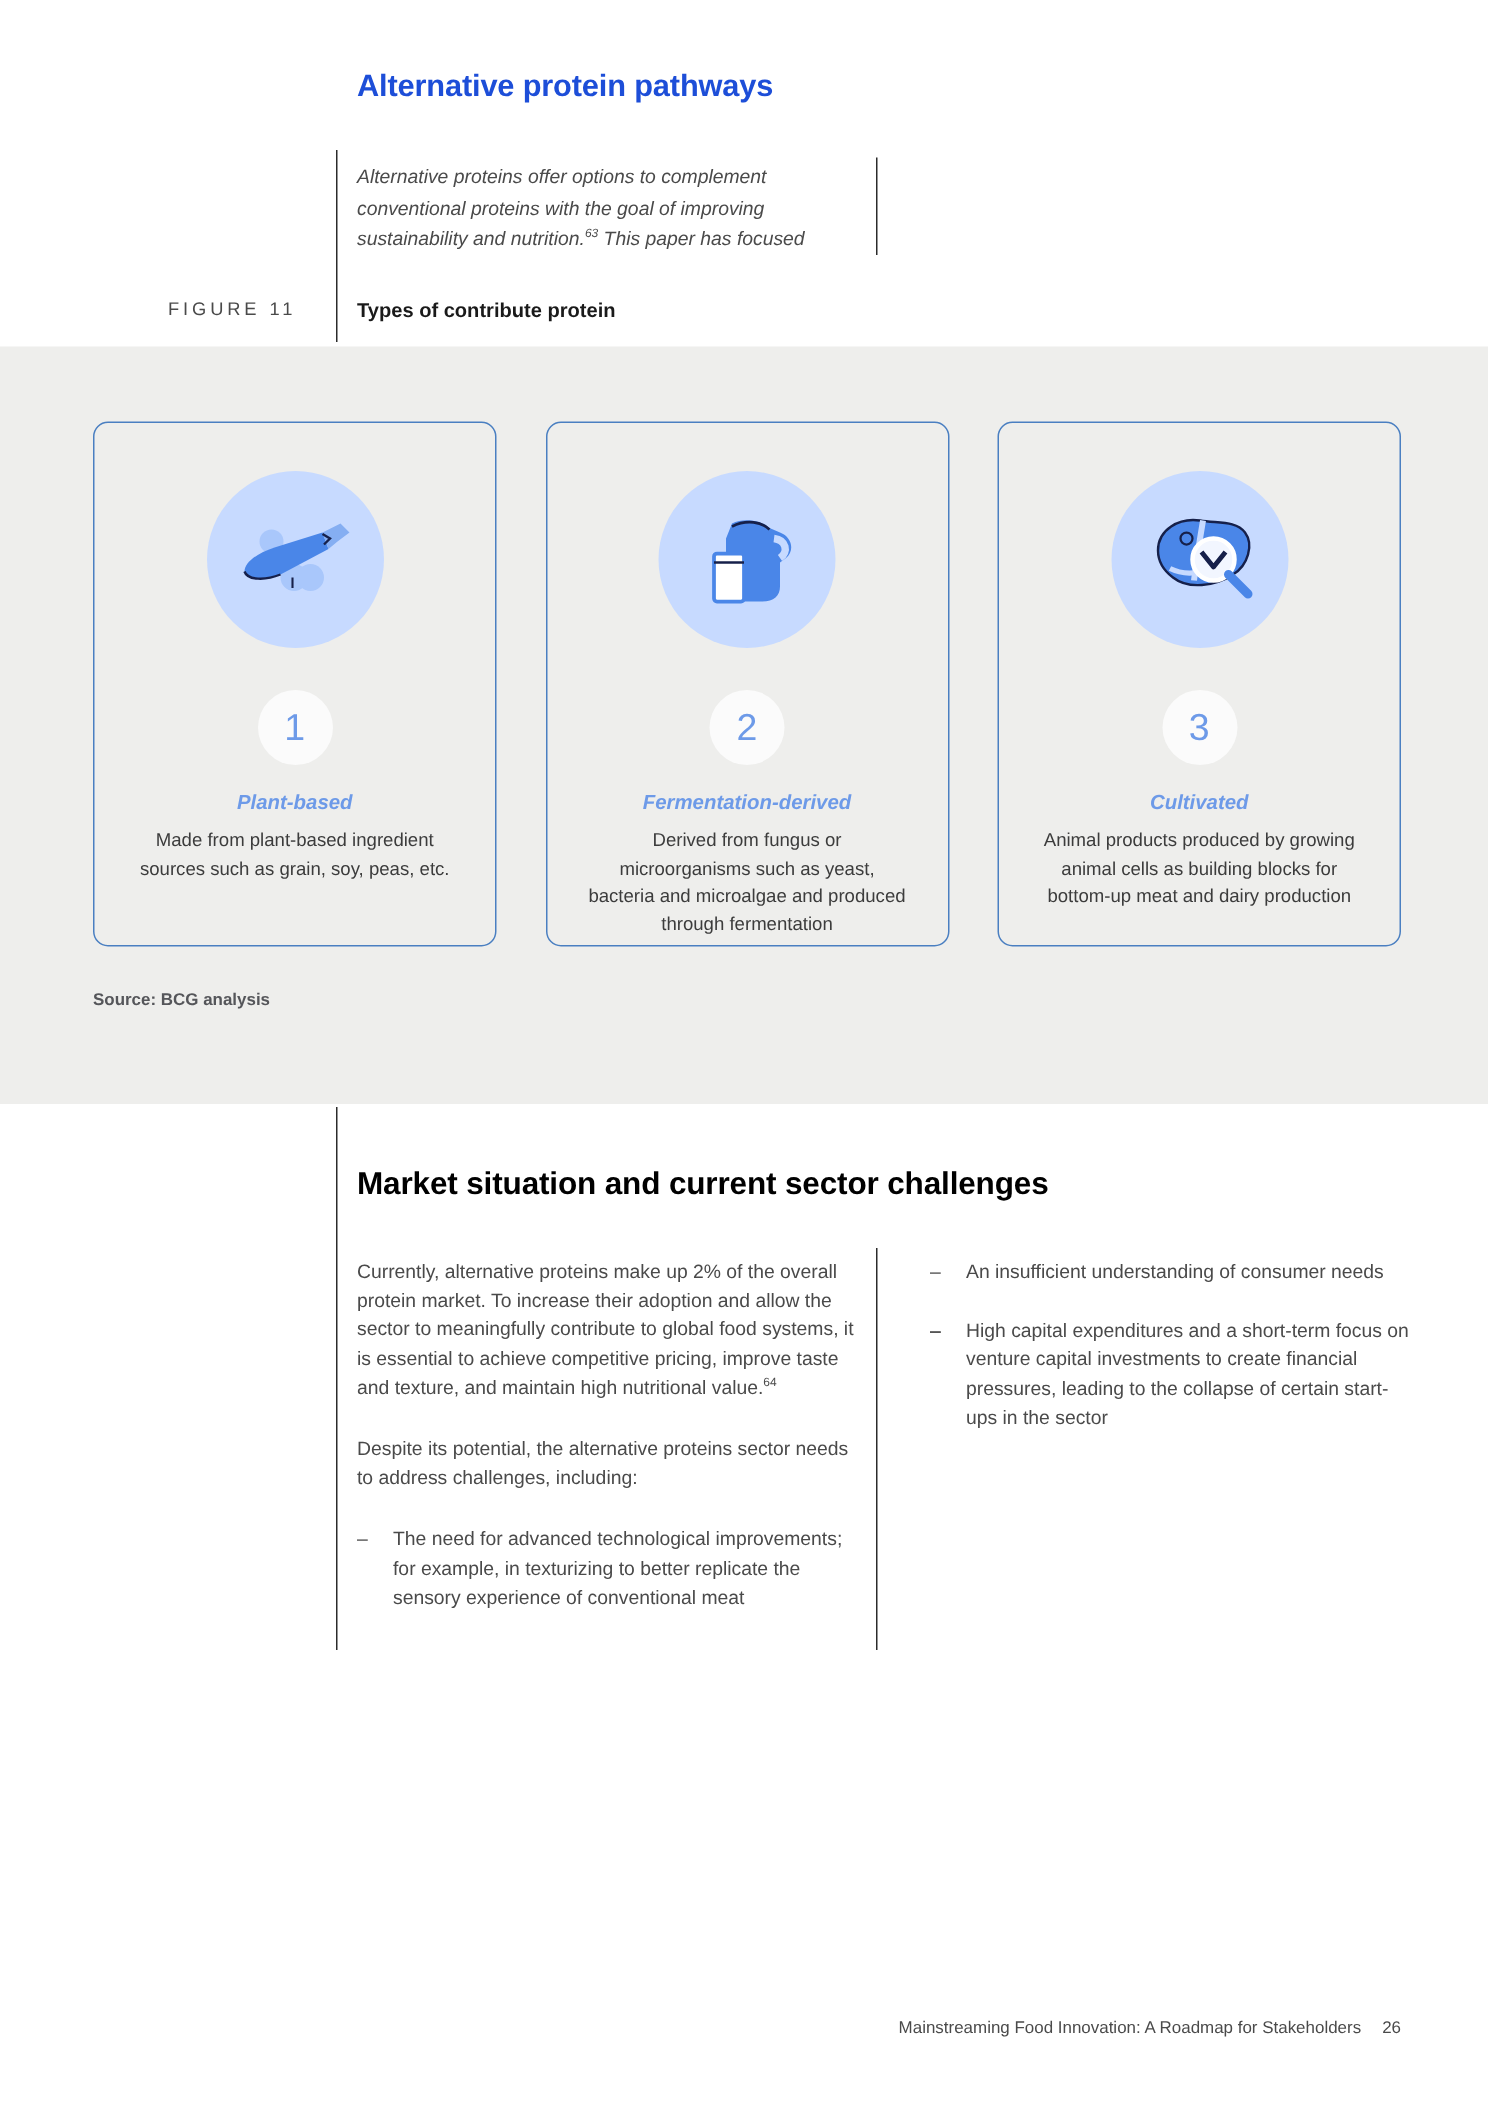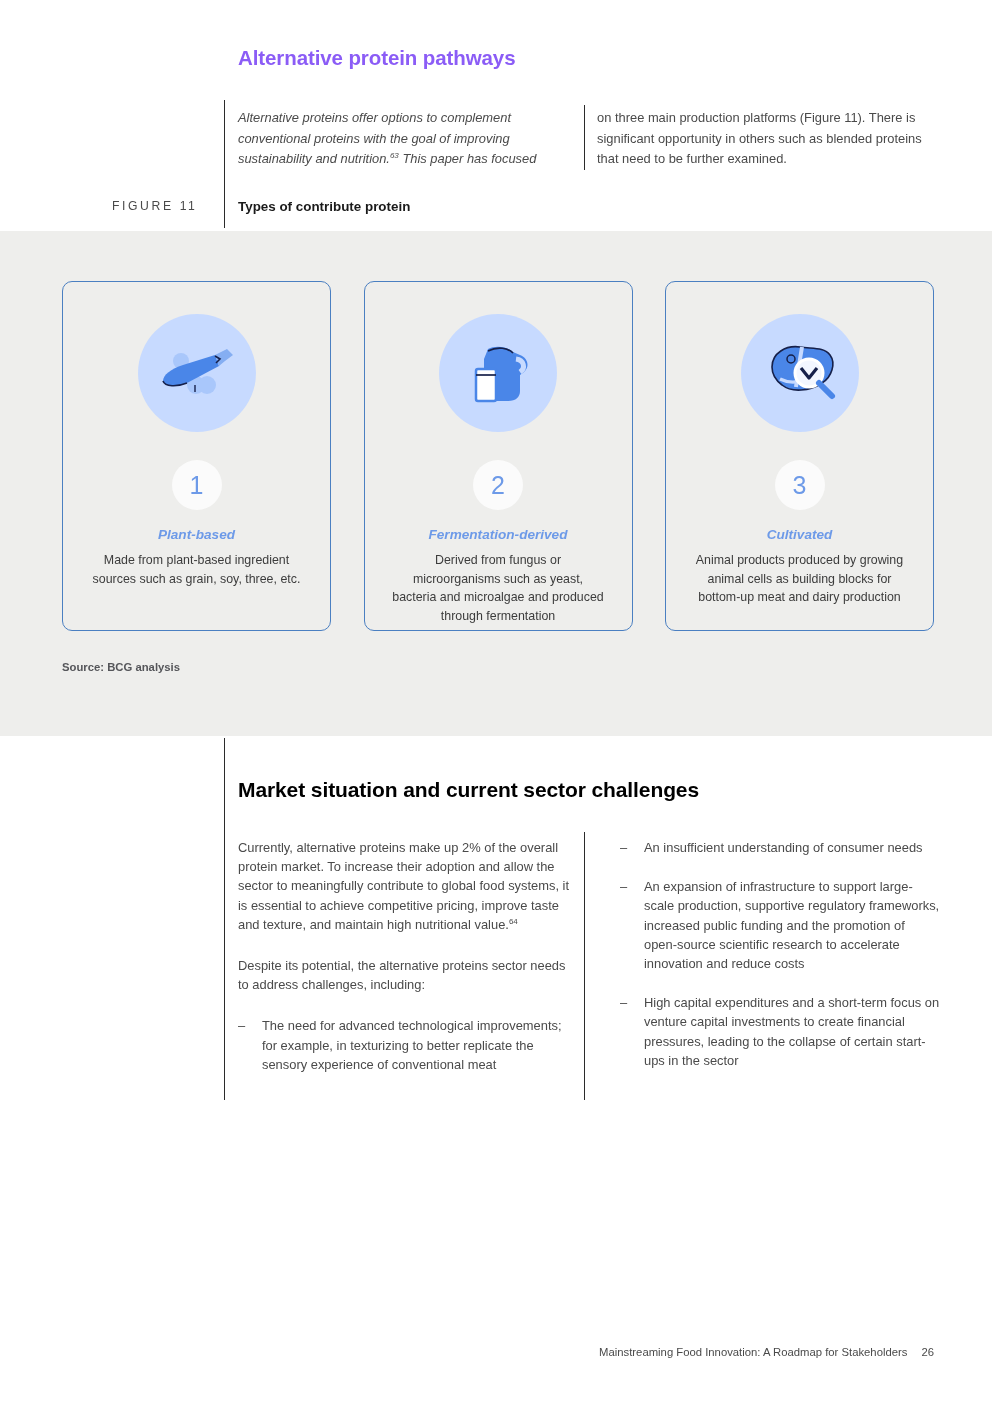--- a/index.html
+++ b/index.html
@@ -22,21 +22,21 @@
     position: absolute;
     inset: 0;
   }
 
   .section-title {
     position: absolute;
     left: 238px;
     top: 46px;
     font-size: 20.5px;
     font-weight: bold;
-    color: #8b5cf6;
+    color: #1d4ed8;
     letter-spacing: -0.1px;
   }
 
   .rule-v {
     position: absolute;
     width: 1px;
     background: #2b2b2b;
   }
 
   .intro-col {
@@ -199,21 +199,20 @@
 
 <div class="page">
 
   <div class="section-title">Alternative protein pathways</div>
 
   <div class="rule-v" style="left:224px; top:100px; height:128px;"></div>
   <div class="rule-v" style="left:584px; top:105px; height:65px;"></div>
 
   <div class="intro-col left"><span>Alternative proteins offer options to complement conventional proteins with the goal of improving sustainability and nutrition.</span><sup>63</sup><span> This paper has focused</span></div>
 
-  <div class="intro-col right">on three main production platforms (Figure 11). There is significant opportunity in others such as blended proteins that need to be further examined.</div>
 
   <div class="figure-label">FIGURE 11</div>
   <div class="figure-title">Types of contribute protein</div>
 
   <div class="figure-band">
 
     <div class="cards">
 
       <div class="card">
         <div class="icon-circle">
@@ -223,21 +222,21 @@
             <circle cx="58" cy="60" r="9" fill="#a9c7fb"></circle>
             <path d="M14 56 C14 50 22 44 34 40 L66 30 L70 41 L38 58 C28 62 16 62 14 56 Z" fill="#4a86e8"></path>
             <path d="M14 56 C16 62 28 62 38 58" fill="none" stroke="#16204a" stroke-width="1.6"></path>
             <path d="M66 30 L78 24 L84 30 L76 36 L70 41" fill="#85aef2"></path>
             <path d="M66 31 L71 34 L67 38" fill="none" stroke="#16204a" stroke-width="1.6"></path>
             <path d="M46 60 L46 67" fill="none" stroke="#16204a" stroke-width="1.4"></path>
           </svg>
         </div>
         <div class="num-circle">1</div>
         <div class="card-title">Plant-based</div>
-        <div class="card-desc">Made from plant-based ingredient sources such as grain, soy, three, etc.</div>
+        <div class="card-desc">Made from plant-based ingredient sources such as grain, soy, peas, etc.</div>
       </div>
 
       <div class="card">
         <div class="icon-circle">
           <svg width="96" height="96" viewBox="0 0 96 96">
             <path d="M38 24 C46 20 58 22 63 27 L70 30 C78 33 80 42 74 47 L70 50 L70 66 C70 72 66 76 58 76 L46 76 C38 76 34 72 34 66 L34 34 Z" fill="#4a86e8"></path>
             <path d="M66 34 C74 35 76 43 70 47" fill="none" stroke="#c7daff" stroke-width="5"></path>
             <path d="M38 26 C48 21 58 23 63 28" fill="none" stroke="#16204a" stroke-width="1.7"></path>
             <rect x="26" y="44" width="20" height="32" rx="2" fill="#ffffff" stroke="#4a86e8" stroke-width="2.5"></rect>
             <path d="M26 50 L46 50" stroke="#16204a" stroke-width="1.7" fill="none"></path>
@@ -280,20 +279,20 @@
     <p class="para"><span>Currently, alternative proteins make up 2% of the overall protein market. To increase their adoption and allow the sector to meaningfully contribute to global food systems, it is essential to achieve competitive pricing, improve taste and texture, and maintain high nutritional value.</span><sup>64</sup></p>
     <p class="para">Despite its potential, the alternative proteins sector needs to address challenges, including:</p>
     <ul class="bullet-list">
       <li><span class="dash">–</span><span>The need for advanced technological improvements; for example, in texturizing to better replicate the sensory experience of conventional meat</span></li>
     </ul>
   </div>
 
   <div class="body-col right">
     <ul class="bullet-list">
       <li><span class="dash">–</span><span>An insufficient understanding of consumer needs</span></li>
-      <li><span class="dash">–</span><span>An expansion of infrastructure to support large-scale production, supportive regulatory frameworks, increased public funding and the promotion of open-source scientific research to accelerate innovation and reduce costs</span></li>
+      <li><span class="dash">–</span></li>
       <li><span class="dash">–</span><span>High capital expenditures and a short-term focus on venture capital investments to create financial pressures, leading to the collapse of certain start-ups in the sector</span></li>
     </ul>
   </div>
 
   <div class="footer"><span>Mainstreaming Food Innovation: A Roadmap for Stakeholders</span><span class="pageno">26</span></div>
 
 </div>
 
 </body></html>

